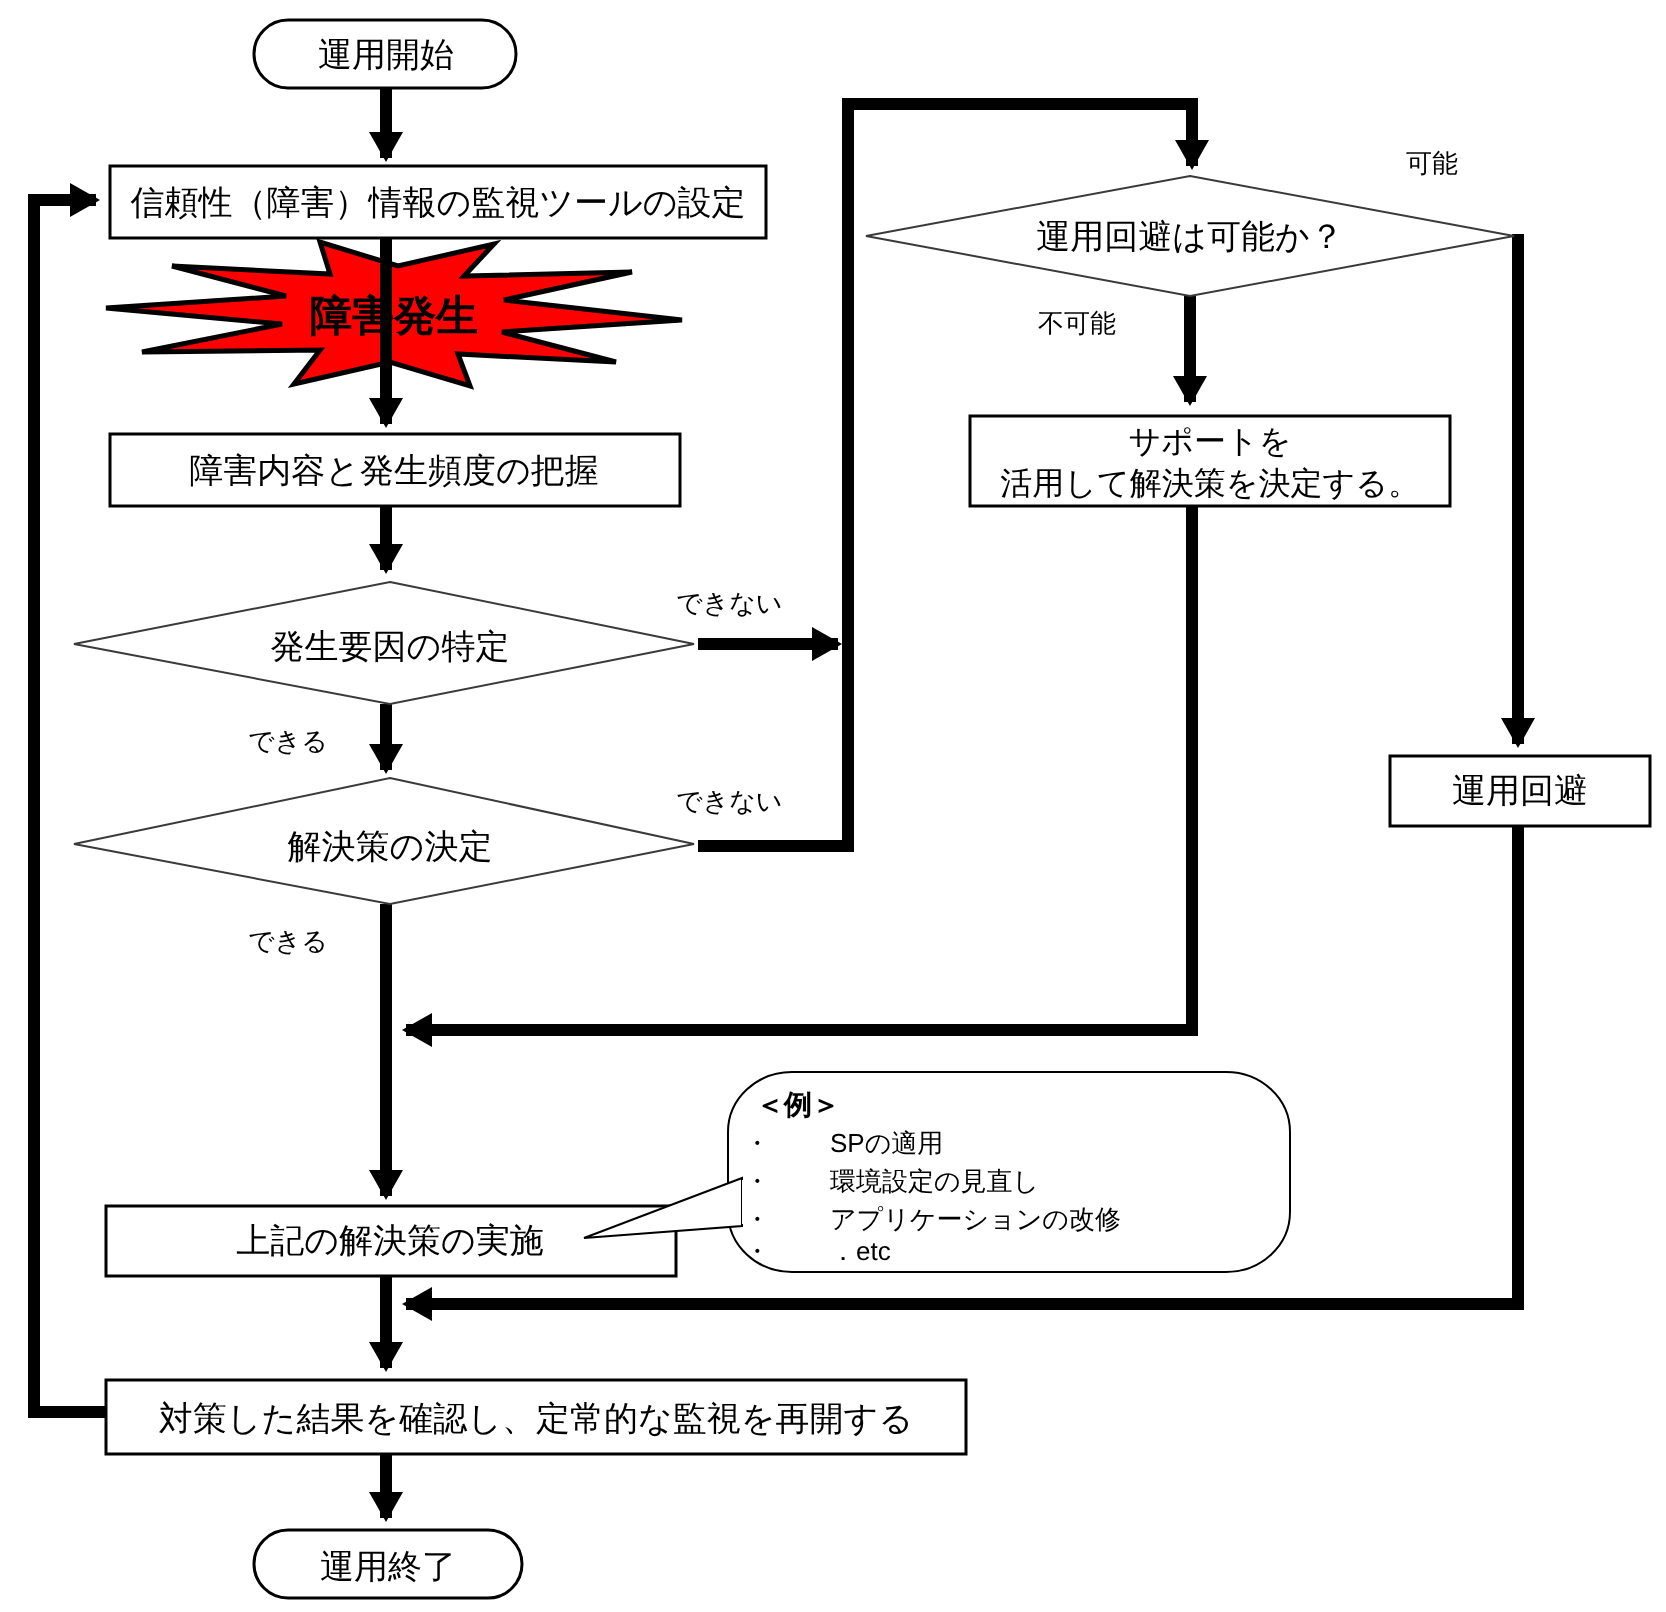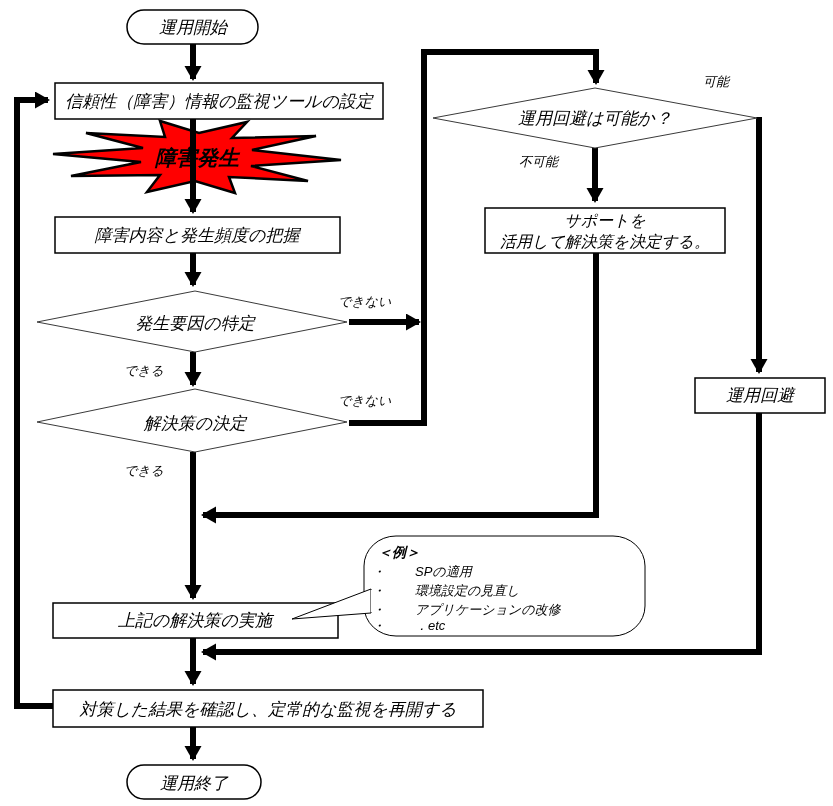--- a/index.html
+++ b/index.html
@@ -6,21 +6,20 @@
     margin: 0;
     padding: 0;
     background: #ffffff;
     font-family: "Liberation Sans", "DejaVu Sans", sans-serif;
   }
   .canvas {
     width: 670px;
     height: 806px;
     position: relative;
     background: #ffffff;
-    font-style: italic;
   }
   svg { display: block; }
   .node-shape { fill: #ffffff; stroke: #000000; stroke-width: 1.5; }
   .diamond-shape { fill: #ffffff; stroke: #3a3a3a; stroke-width: 1; }
   .flow-line { stroke: #000000; stroke-width: 6; fill: none; }
   .node-text { font-size: 17px; fill: #000000; text-anchor: middle; }
   .small-text { font-size: 13px; fill: #000000; }
   .burst-text { font-size: 21px; font-weight: bold; fill: #000000; text-anchor: middle; }
   .callout-title { font-size: 14px; font-weight: bold; fill: #000000; }
   .callout-item { font-size: 13px; fill: #000000; }

